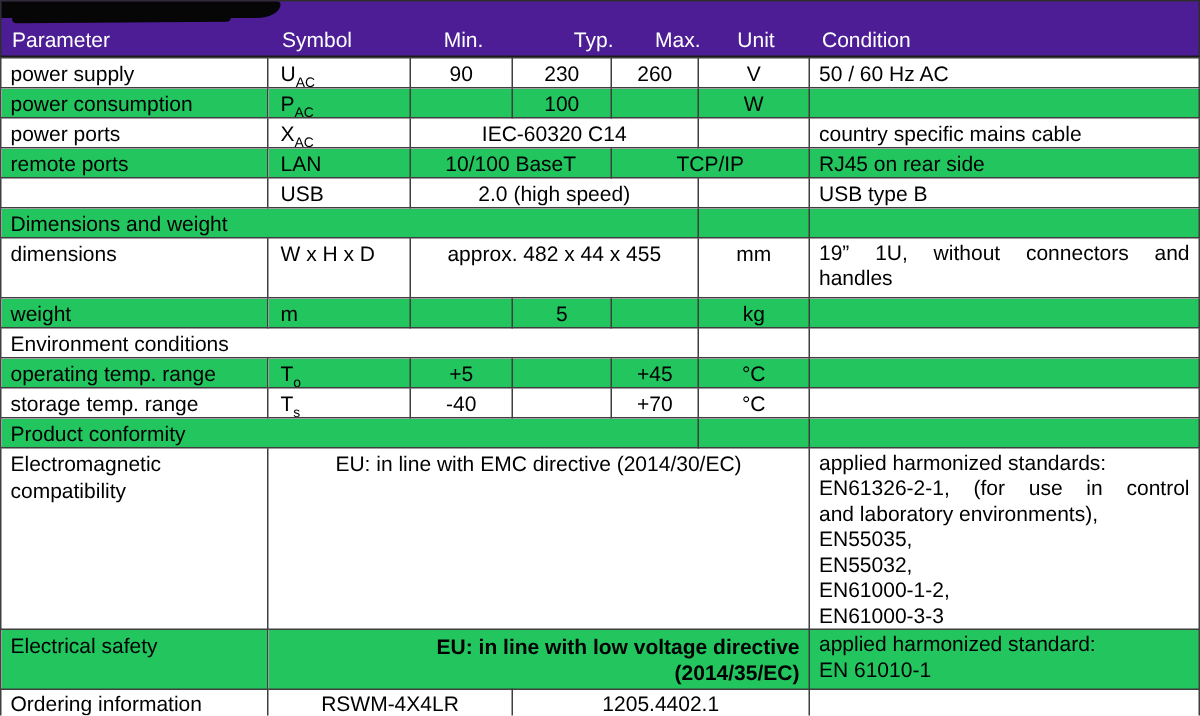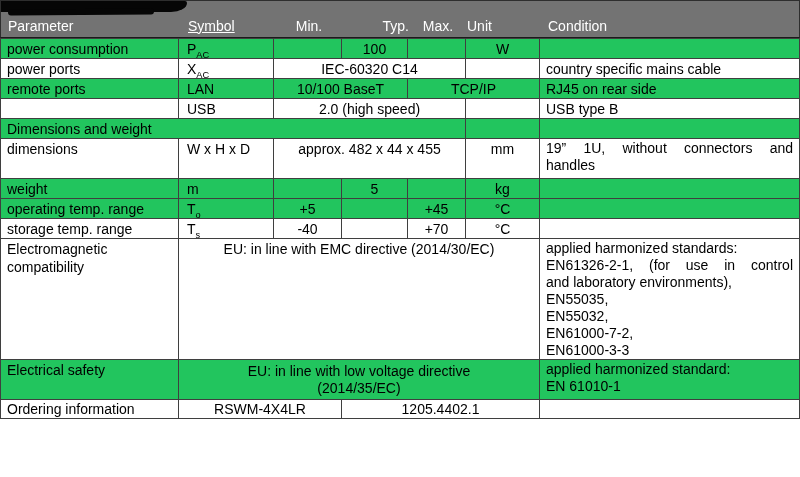--- a/index.html
+++ b/index.html
@@ -6,62 +6,62 @@
   body{
     width:800px;height:477px;overflow:hidden;
     font-family:"Liberation Sans","DejaVu Sans",sans-serif;
     font-size:14px;color:#000;
   }
   .sheet{width:800px;height:477px;position:relative;}
 
   
   .band{
     position:relative;width:800px;height:38px;
-    background:#737373;box-sizing:border-box;
+    background:#4c1d95;box-sizing:border-box;
     border:1px solid #2e2e2e;border-bottom:1px solid #1a1a1a;
   }
   .redaction{
     position:absolute;left:0;top:0;width:186px;height:11px;
     background:#060606;border-bottom-right-radius:16px 9px;border-top-right-radius:2px;
   }
   .redaction::after{
     content:"";position:absolute;left:7px;top:8px;width:146px;height:6px;
     background:#060606;border-radius:3px;transform:rotate(-0.4deg);
   }
   .hrow{
     position:absolute;left:0;right:0;bottom:2px;height:19px;
     display:flex;align-items:center;color:#fff;font-size:14px;
   }
   .hc{flex:0 0 auto;box-sizing:border-box;white-space:nowrap;}
   .hc.w0{width:179px;padding-left:7px;}
-  .hc.w1{width:95px;padding-left:8px;text-decoration:underline;}
+  .hc.w1{width:95px;padding-left:8px;}
   .hc.w2{width:68px;text-align:center;}
   .hc.w3{width:66px;text-align:right;}
-  .hc.w4{width:58px;text-align:center;}
-  .hc.w5{width:74px;text-align:left;}
+  .hc.w4{width:58px;text-align:right;}
+  .hc.w5{width:74px;text-align:center;}
   .hc.w6{flex:1 1 auto;padding-left:7px;}
 
   
   table{border-collapse:collapse;table-layout:fixed;width:800px;}
   td{
     border:1px solid #3f3f3f;box-sizing:border-box;
     padding:0 6px;line-height:18px;overflow:hidden;
     white-space:nowrap;
   }
   tr.gray td{background:#22c55e;}
   tr.white td{background:#ffffff;}
   td.sym{padding-left:8px;}
   td.c{text-align:center;}
   td.b{font-weight:normal;}
   td.top{vertical-align:top;padding-top:1px;}
   td.wrap{white-space:normal;}
   sub{font-size:0.66em;line-height:0;}
   .ln{display:block;line-height:17px;white-space:normal;}
   .jl{text-align:justify;text-align-last:justify;}
-  .ctr{text-align:center;}
+  .ctr{text-align:right;font-weight:bold;}
   tr.h20 td{height:20px;}
   tr.h40 td{height:40px;margin-top:41px;}
   tr.h120 td{height:120px;margin-top:16px;}
   tr.h19 td{height:18px;}
 </style>
 </head>
 <body>
 
 <div class="sheet">
 
@@ -83,20 +83,29 @@
       <col style="width:178px">
         <col style="width:95px">
         <col style="width:68px">
       <col style="width:66px">
         <col style="width:58px">
         <col style="width:74px">
         <col>
     </colgroup>
     <tbody>
 
+      <tr class="white h20">
+        <td>power supply</td>
+        <td class="sym"><span>U</span><sub>AC</sub></td>
+        <td class="c">90</td>
+        <td class="c">230</td>
+        <td class="c">260</td>
+        <td class="c">V</td>
+        <td>50 / 60 Hz AC</td>
+      </tr>
 
       <tr class="gray h20">
         <td>power consumption</td>
         <td class="sym"><span>P</span><sub>AC</sub></td>
         <td class="c"></td>
         <td class="c">100</td>
         <td class="c"></td>
         <td class="c">W</td>
         <td></td>
       </tr>
@@ -145,20 +154,25 @@
       <tr class="gray h20">
         <td>weight</td>
         <td class="sym">m</td>
         <td class="c"></td>
         <td class="c">5</td>
         <td class="c"></td>
         <td class="c">kg</td>
         <td></td>
       </tr>
 
+      <tr class="white h20">
+        <td class="b" colspan="5">Environment conditions</td>
+        <td></td>
+        <td></td>
+      </tr>
 
       <tr class="gray h20">
         <td>operating temp. range</td>
         <td class="sym"><span>T</span><sub>o</sub></td>
         <td class="c">+5</td>
         <td class="c"></td>
         <td class="c">+45</td>
         <td class="c">°C</td>
         <td></td>
       </tr>
@@ -166,31 +180,36 @@
       <tr class="white h20">
         <td>storage temp. range</td>
         <td class="sym"><span>T</span><sub>s</sub></td>
         <td class="c">-40</td>
         <td class="c"></td>
         <td class="c">+70</td>
         <td class="c">°C</td>
         <td></td>
       </tr>
 
+      <tr class="gray h20">
+        <td class="b" colspan="5">Product conformity</td>
+        <td></td>
+        <td></td>
+      </tr>
 
       <tr class="white h120">
         <td class="top wrap">Electromagnetic compatibility</td>
         <td class="c top wrap" colspan="5">EU: in line with EMC directive (2014/30/EC)</td>
         <td class="top wrap">
           <span class="ln">applied harmonized standards:</span>
           <span class="ln jl">EN61326-2-1, (for use in control</span>
           <span class="ln">and laboratory environments),</span>
           <span class="ln">EN55035,</span>
           <span class="ln">EN55032,</span>
-          <span class="ln">EN61000-7-2,</span>
+          <span class="ln">EN61000-1-2,</span>
           <span class="ln">EN61000-3-3</span>
         </td>
       </tr>
 
       <tr class="gray h40">
         <td class="top">Electrical safety</td>
         <td colspan="5">
           <span class="ln ctr">EU: in line with low voltage directive</span>
           <span class="ln ctr">(2014/35/EC)</span>
         </td>

